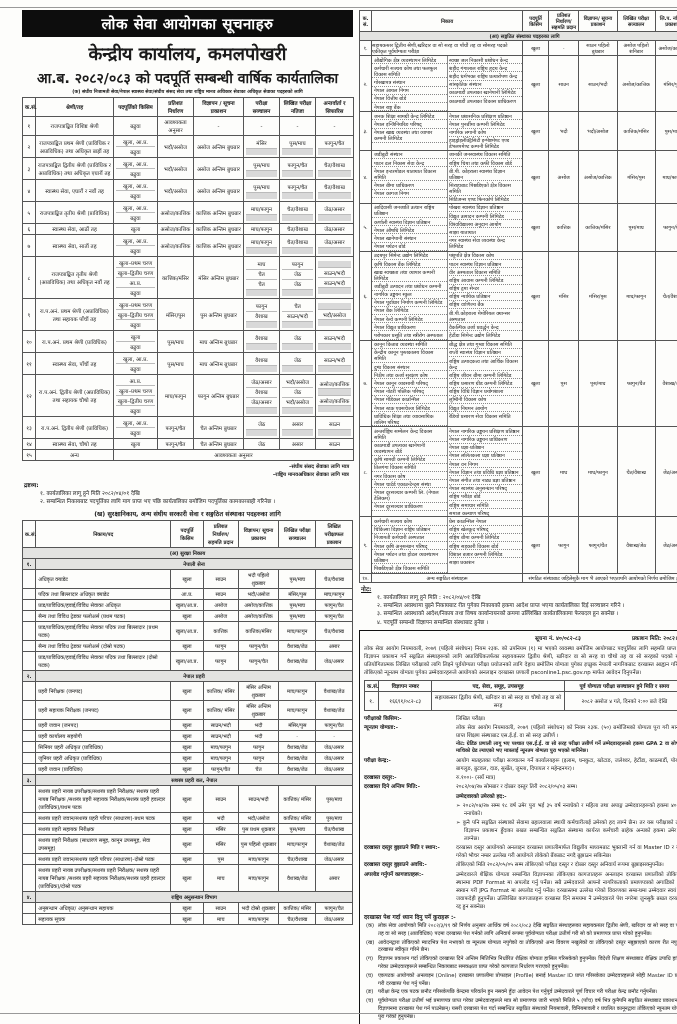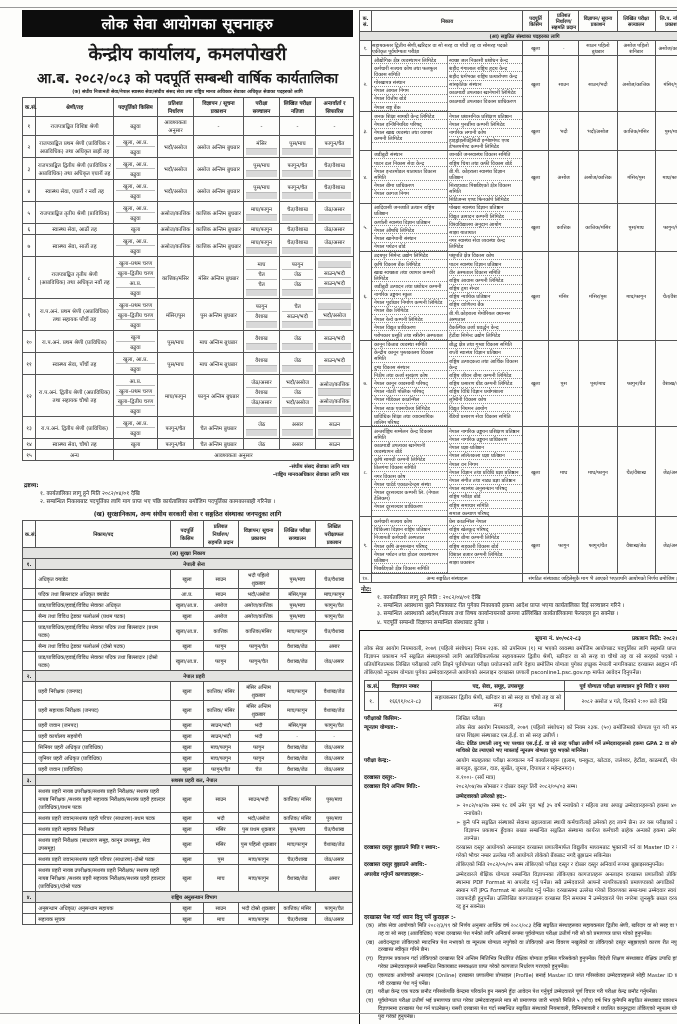--- a/index.html
+++ b/index.html
@@ -409,21 +409,21 @@
         </div>
 
       <div class="notes">
         <b>द्रष्टव्य:</b>
         <div id="notesA-items">
             <div>१.  कार्यतालिका लागू हुने मिति २०८२/०४/०१ देखि</div>
             <div>२.  सम्बन्धित निकायबाट पदपूर्तिका लागि माग प्राप्त भए पछि कार्यतालिका बमोजिम पदपूर्तिका कामकारबाही गरिनेछ ।</div>
           </div>
       </div>
 
-      <div class="secB-title">(ख) सुरक्षानिकाय, अन्य संघीय सरकारी सेवा र सङ्गठित  संस्थाका  जनपदुका लागि</div>
+      <div class="secB-title">(ख) सुरक्षानिकाय, अन्य संघीय सरकारी सेवा र सङ्गठित  संस्थाका  पदहरुका लागि</div>
       <table class="tB">
         <colgroup>
             <col style="width:13px">
             <col style="width:132px">
             <col style="width:32px">
             <col style="width:34px">
             <col style="width:40px">
             <col style="width:36px">
             <col style="width:36px">
           </colgroup>

